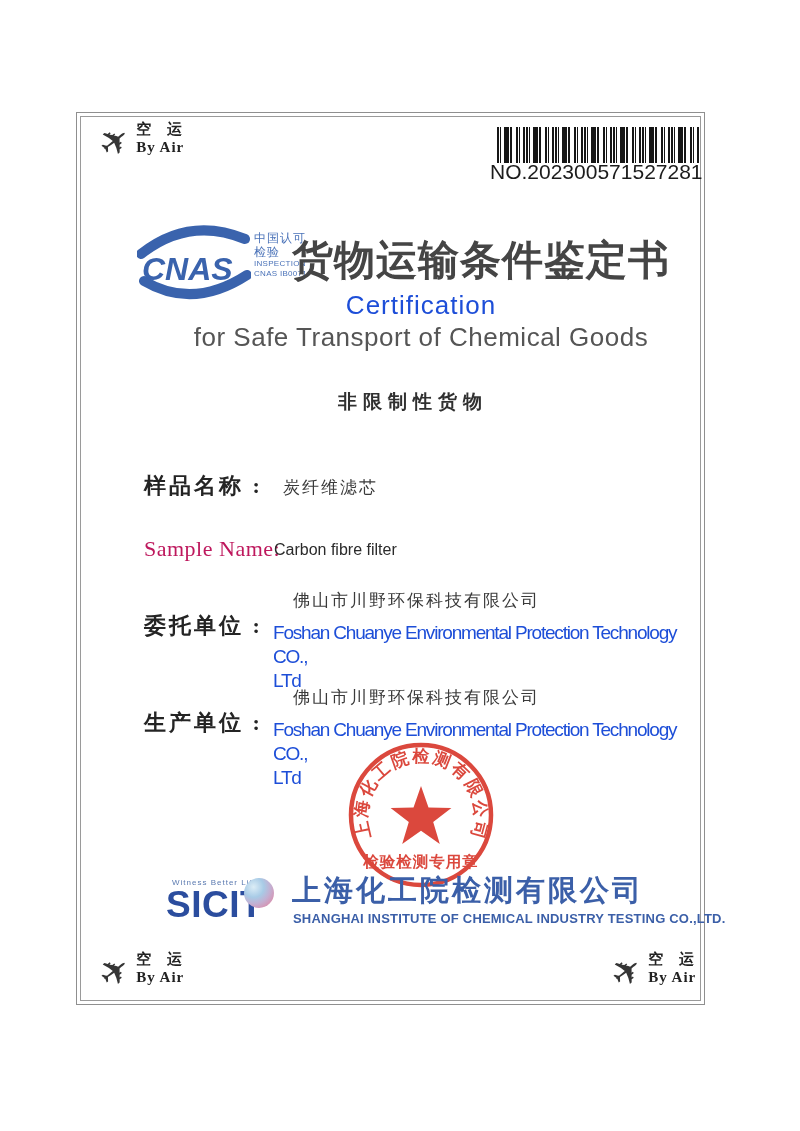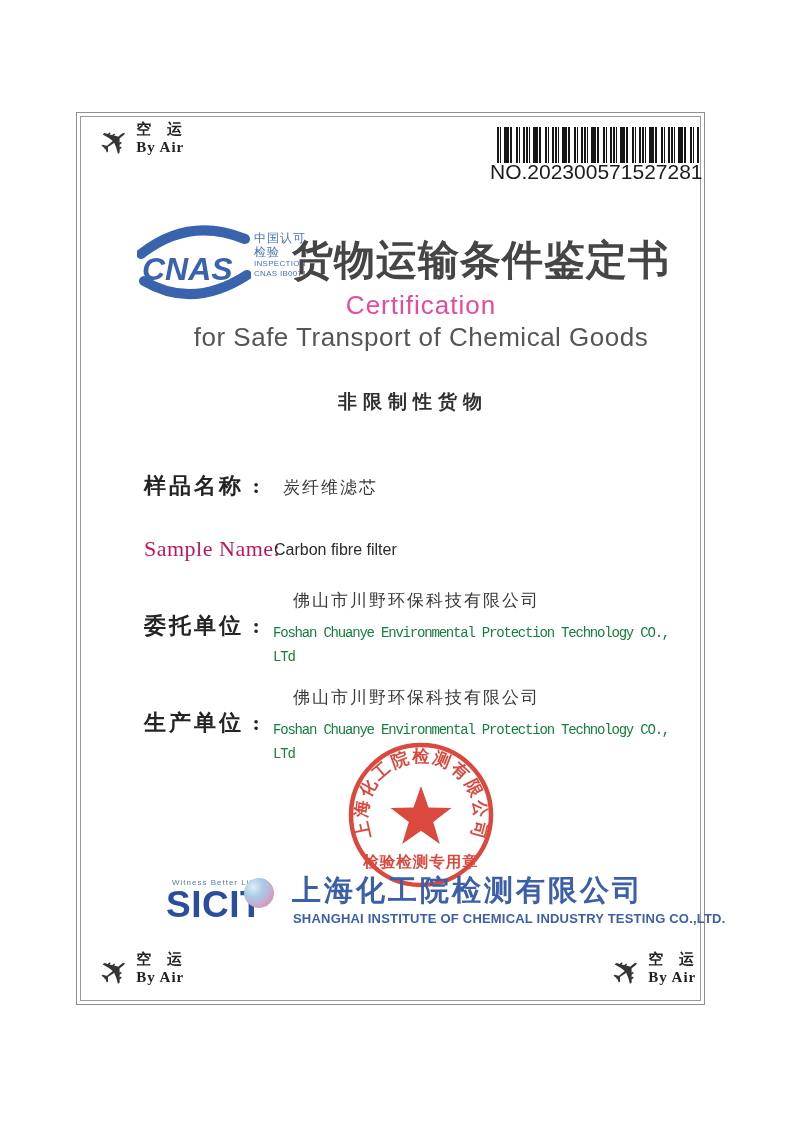--- a/index.html
+++ b/index.html
@@ -38,33 +38,33 @@
   
   .cnas-svg { left:137px; top:224px; }
   .cnas-side { left:254px; top:231px; color:#4a72b8; font-family:"Liberation Sans", sans-serif; }
   .cnas-side .cn { font-size:12px; line-height:14px; letter-spacing:1px; }
   .cnas-side .en { font-size:8px; line-height:10px; letter-spacing:0.3px; }
 
   
   .title-cn { left:292px; top:233px; width:385px; font-size:41px; font-weight:bold;
     letter-spacing:1px; color:#454545; white-space:nowrap; }
   .title-en1 { left:96px; top:290px; width:650px; text-align:center;
-    font-family:"Liberation Sans", sans-serif; font-size:26px; color:#ec4899; letter-spacing:1px; }
+    font-family:"Liberation Sans", sans-serif; font-size:26px; color:#1d4ed8; letter-spacing:1px; }
   .title-en2 { left:96px; top:322px; width:650px; text-align:center;
     font-family:"Liberation Sans", sans-serif; font-size:26px; color:#555; letter-spacing:0.5px; }
   .classification { left:88px; top:389px; width:650px; text-align:center;
     font-size:19px; font-weight:bold; letter-spacing:6px; color:#303030; }
 
   
   .field-label { left:144px; font-size:22px; font-weight:bold; letter-spacing:3px; color:#242424;text-align:right; }
   .field-label-en { left:144px; font-size:22px; color:#be185d; letter-spacing:0.5px; }
   .val-cn  { font-size:17px; color:#3a3a3a; letter-spacing:2px; }
   .val-sans { font-family:"Liberation Sans", sans-serif; font-size:16px; color:#2a2a2a; }
-  .val-mono { font-family:Liberation Mono, monospace; font-size:14px; letter-spacing:-1.2px;
-    color:#15803d; line-height:24px; }
+  .val-mono { font-family:Liberation Sans, sans-serif; font-size:19px; letter-spacing:-1.2px;
+    color:#1d4ed8; line-height:24px; }
   .val-block { left:273px; width:420px; }
   .val-block .val-cn { display:block; margin-bottom:9px;margin-left:20px; }
 
   
   .stamp { left:345px; top:737px; width:152px; height:152px; mix-blend-mode:multiply; opacity:0.92; }
 
   
   .tagline { left:172px; top:878px; font-family:"Liberation Sans", sans-serif; font-size:8px;
     color:#5b7ab0; letter-spacing:1px; }
   .sicit { left:166px; top:884px; font-family:"Liberation Sans", sans-serif; font-size:37px;

